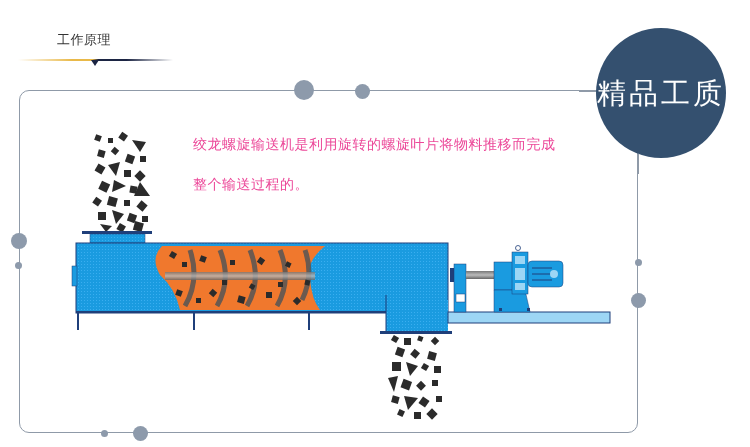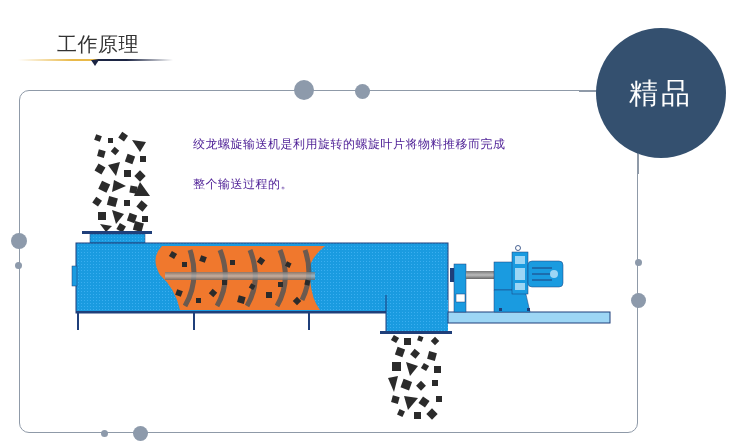--- a/index.html
+++ b/index.html
@@ -1,29 +1,29 @@
 <!DOCTYPE html>
 <html><head>
   <meta charset="utf-8">
   <style>
     html, body { margin:0; padding:0; }
     body { width:750px; height:447px; position:relative; background:#ffffff; overflow:hidden;
            font-family:"DejaVu Sans","Liberation Sans",sans-serif; }
-    .section-title { position:absolute; left:57px; top:31px; font-size:20px; color:#333333; letter-spacing:0.5px; }
+    .section-title { position:absolute; left:57px; top:31px; font-size:13px; color:#333333; letter-spacing:0.5px; }
     .title-underline { position:absolute; left:18px; top:59px; width:155px; height:2px;
       background:linear-gradient(to right, rgba(240,200,90,0) 0%, #e9b949 35%, #e9b949 48%, #1c2543 52%, #1c2543 70%, rgba(28,37,67,0) 100%); }
     .title-marker { position:absolute; left:91px; top:60px; width:0; height:0;
       border-left:4px solid transparent; border-right:4px solid transparent; border-top:6px solid #1c2543; }
     .frame { position:absolute; left:19px; top:90px; width:619px; height:343px;
       border:1px solid #8f9aa8; border-radius:10px; box-sizing:border-box; }
     .dot { position:absolute; border-radius:50%; background:#8d9aab; }
     .badge { position:absolute; left:596px; top:28px; width:130px; height:130px; border-radius:50%;
       background:#34506f; color:#fff; display:flex; align-items:center; justify-content:center;
       font-size:29px; line-height:40px; letter-spacing:3px; }
-    .desc { position:absolute; left:193px; font-size:12px; color:#4c1d95; letter-spacing:0.5px; }
+    .desc { position:absolute; left:193px; font-size:14px; color:#ec4899; letter-spacing:0.5px; }
     .illus { position:absolute; left:0; top:0; }
   </style>
 </head>
 <body>
 
 <div class="section-title">工作原理</div>
 <div class="title-underline"></div>
 <div class="title-marker"></div>
 
 <div class="frame"></div>
@@ -35,20 +35,21 @@
 <div class="dot" style="left:635px;top:259px;width:7px;height:7px;"></div>
 <div class="dot" style="left:631px;top:293px;width:15px;height:15px;"></div>
 <div class="dot" style="left:101px;top:430px;width:7px;height:7px;"></div>
 <div class="dot" style="left:133px;top:426px;width:15px;height:15px;"></div>
 
 <div style="position:absolute;left:579px;top:91px;width:20px;height:1px;background:#8f9aa8;"></div>
 <div style="position:absolute;left:638px;top:154px;width:1px;height:20px;background:#8f9aa8;"></div>
 
 <div class="badge">
   <span>精品</span>
+  <span>工质</span>
 </div>
 
 <div class="desc" style="top:136px;">绞龙螺旋输送机是利用旋转的螺旋叶片将物料推移而完成</div>
 <div class="desc" style="top:176px;font-family:Liberation Serif, serif;">整个输送过程的。</div>
 
 <svg class="illus" width="750" height="447">
   <defs>
     <pattern id="dotpat" width="3" height="3" patternUnits="userSpaceOnUse">
       <rect width="3" height="3" fill="#1a9be0"></rect>
       <rect width="1" height="1" fill="#3aaef0"></rect>

